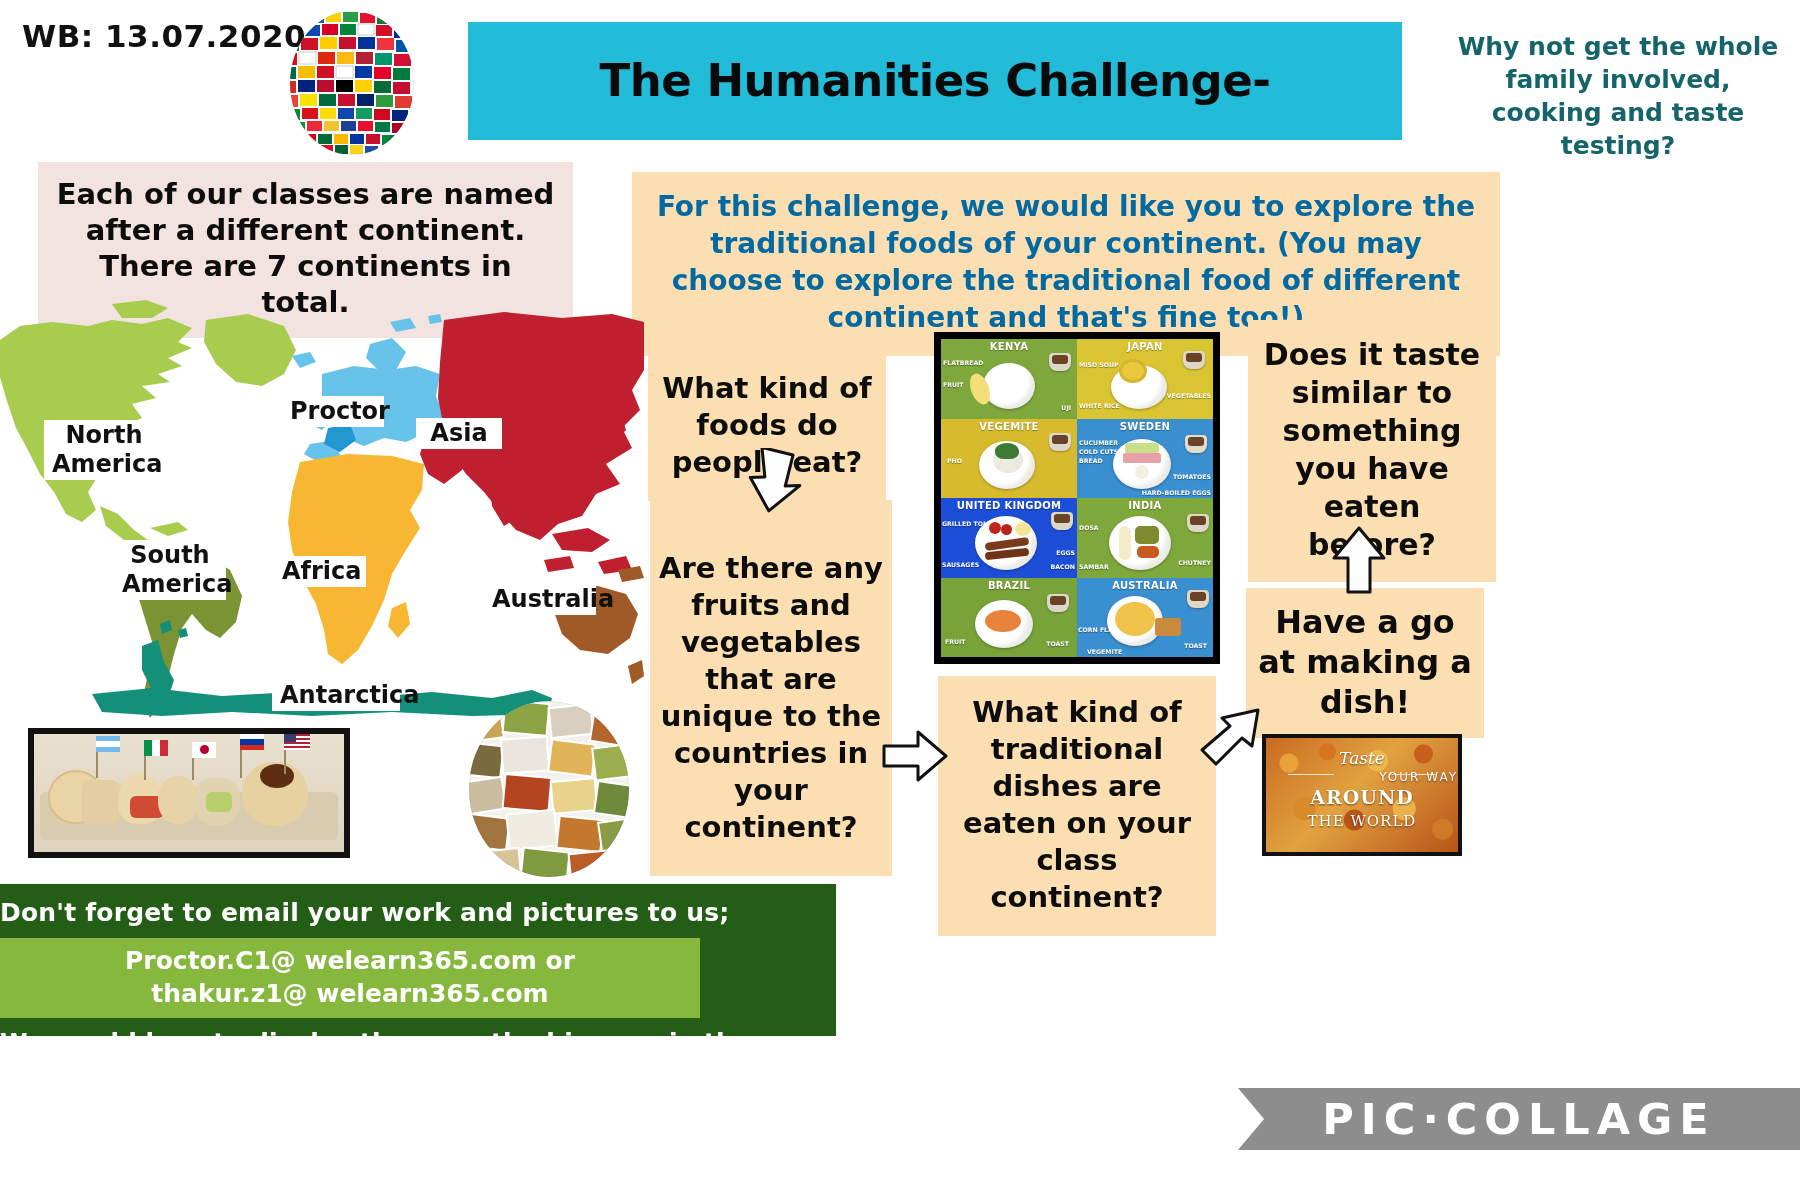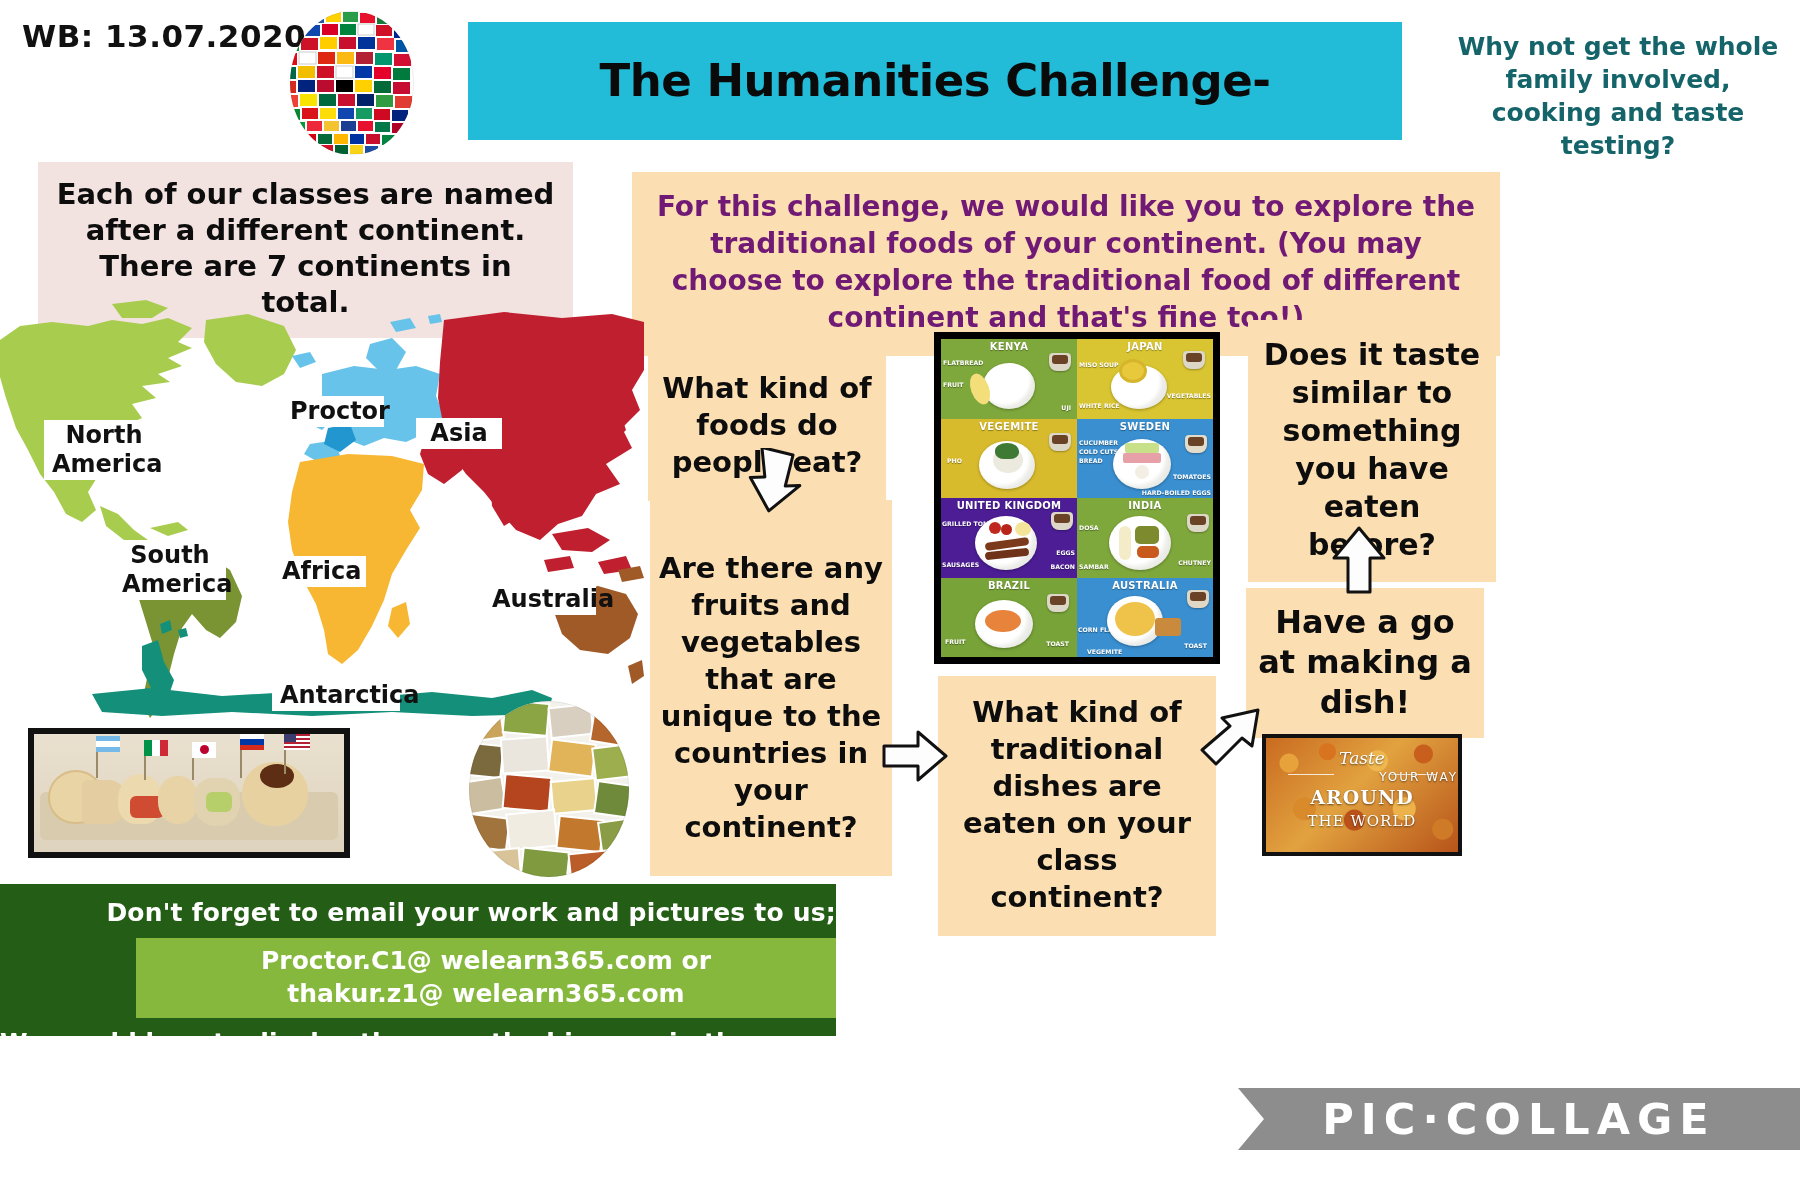--- a/index.html
+++ b/index.html
@@ -70,21 +70,21 @@
 
   
   #brief-box {
     left: 632px; top: 172px; width: 868px; padding: 16px 18px 20px;
     background: #fbdfb2;
     text-align: center;
     font-family: "DejaVu Sans", sans-serif;
     font-weight: 700;
     font-size: 28px;
     line-height: 37px;
-    color: #701a75;
+    color: #0369a1;
   }
 
   
   #map-wrap { left: -8px; top: 278px; width: 652px; height: 452px; }
   #map-wrap svg { display:block; width:100%; height:100%; }
   .maplabel {
     position: absolute;
     background: #ffffff;
     font-family: "DejaVu Sans", sans-serif;
     font-weight: 700;
@@ -208,21 +208,21 @@
   #taste-img .t1 { top:10px;  font-size:17px; font-style:italic; }
   #taste-img .t2 { top:32px;  font-size:12px; letter-spacing:2px; font-family:"DejaVu Sans",sans-serif;text-align:right; }
   #taste-img .t3 { top:48px;  font-size:19px; font-weight:700; letter-spacing:1px; }
   #taste-img .t4 { top:74px;  font-size:15px; letter-spacing:1px; }
   #taste-img .rule { position:absolute; height:1px; background:rgba(255,255,255,.8); top:36px; }
 
   
   #green-box {
     left: 0px; top: 884px; width: 836px; height: 152px;
     background: #245d15;
-    display: flex; flex-direction: column; align-items: flex-end;
+    display: flex; flex-direction: column; align-items: flex-start;
     padding-top: 12px;
   }
   #green-box .gline {
     font-family: "DejaVu Sans", sans-serif;
     font-weight: 700;
     font-size: 25px;
     line-height: 34px;
     color: #ffffff;
     text-align: center;
     letter-spacing: .2px;
@@ -500,21 +500,21 @@
         <span class="ftag" style="left:2px; top:38px;">BREAD</span>
         <span class="ftag" style="right:2px; bottom:18px; text-align:right;">TOMATOES</span>
         <span class="ftag" style="right:2px; bottom:2px; text-align:right;">HARD-BOILED EGGS</span>
         <div class="plate" style="left:36px; top:20px; width:58px; height:50px;"></div>
         <div style="position:absolute;left:48px;top:24px;width:34px;height:10px;background:#c9e08a;border-radius:2px;"></div>
         <div style="position:absolute;left:46px;top:34px;width:38px;height:10px;background:#e8a0a8;border-radius:2px;"></div>
         <div style="position:absolute;left:58px;top:46px;width:14px;height:14px;border-radius:50%;background:#f3efe4;"></div>
         <div class="mug" style="right:6px; top:16px; background:#e3dccb;"></div>
       </div>
 
-      <div class="fcell" style="background:#4c1d95;">
+      <div class="fcell" style="background:#1d4ed8;">
         <span class="cname">UNITED KINGDOM</span>
         <span class="ftag" style="left:1px; top:22px;">GRILLED TOMATOES</span>
         <span class="ftag" style="left:1px; bottom:10px;">SAUSAGES</span>
         <span class="ftag" style="right:2px; bottom:22px;">EGGS</span>
         <span class="ftag" style="right:2px; bottom:8px;">BACON</span>
         <div class="plate" style="left:34px; top:18px; width:62px; height:54px;"></div>
         <div style="position:absolute;left:48px;top:24px;width:12px;height:12px;border-radius:50%;background:#c0281d;"></div>
         <div style="position:absolute;left:60px;top:26px;width:11px;height:11px;border-radius:50%;background:#b8241a;"></div>
         <div style="position:absolute;left:74px;top:24px;width:16px;height:14px;border-radius:50%;background:#f4e49a;"></div>
         <div style="position:absolute;left:44px;top:42px;width:44px;height:8px;border-radius:4px;background:#7b3a1c;transform:rotate(-8deg);"></div>

